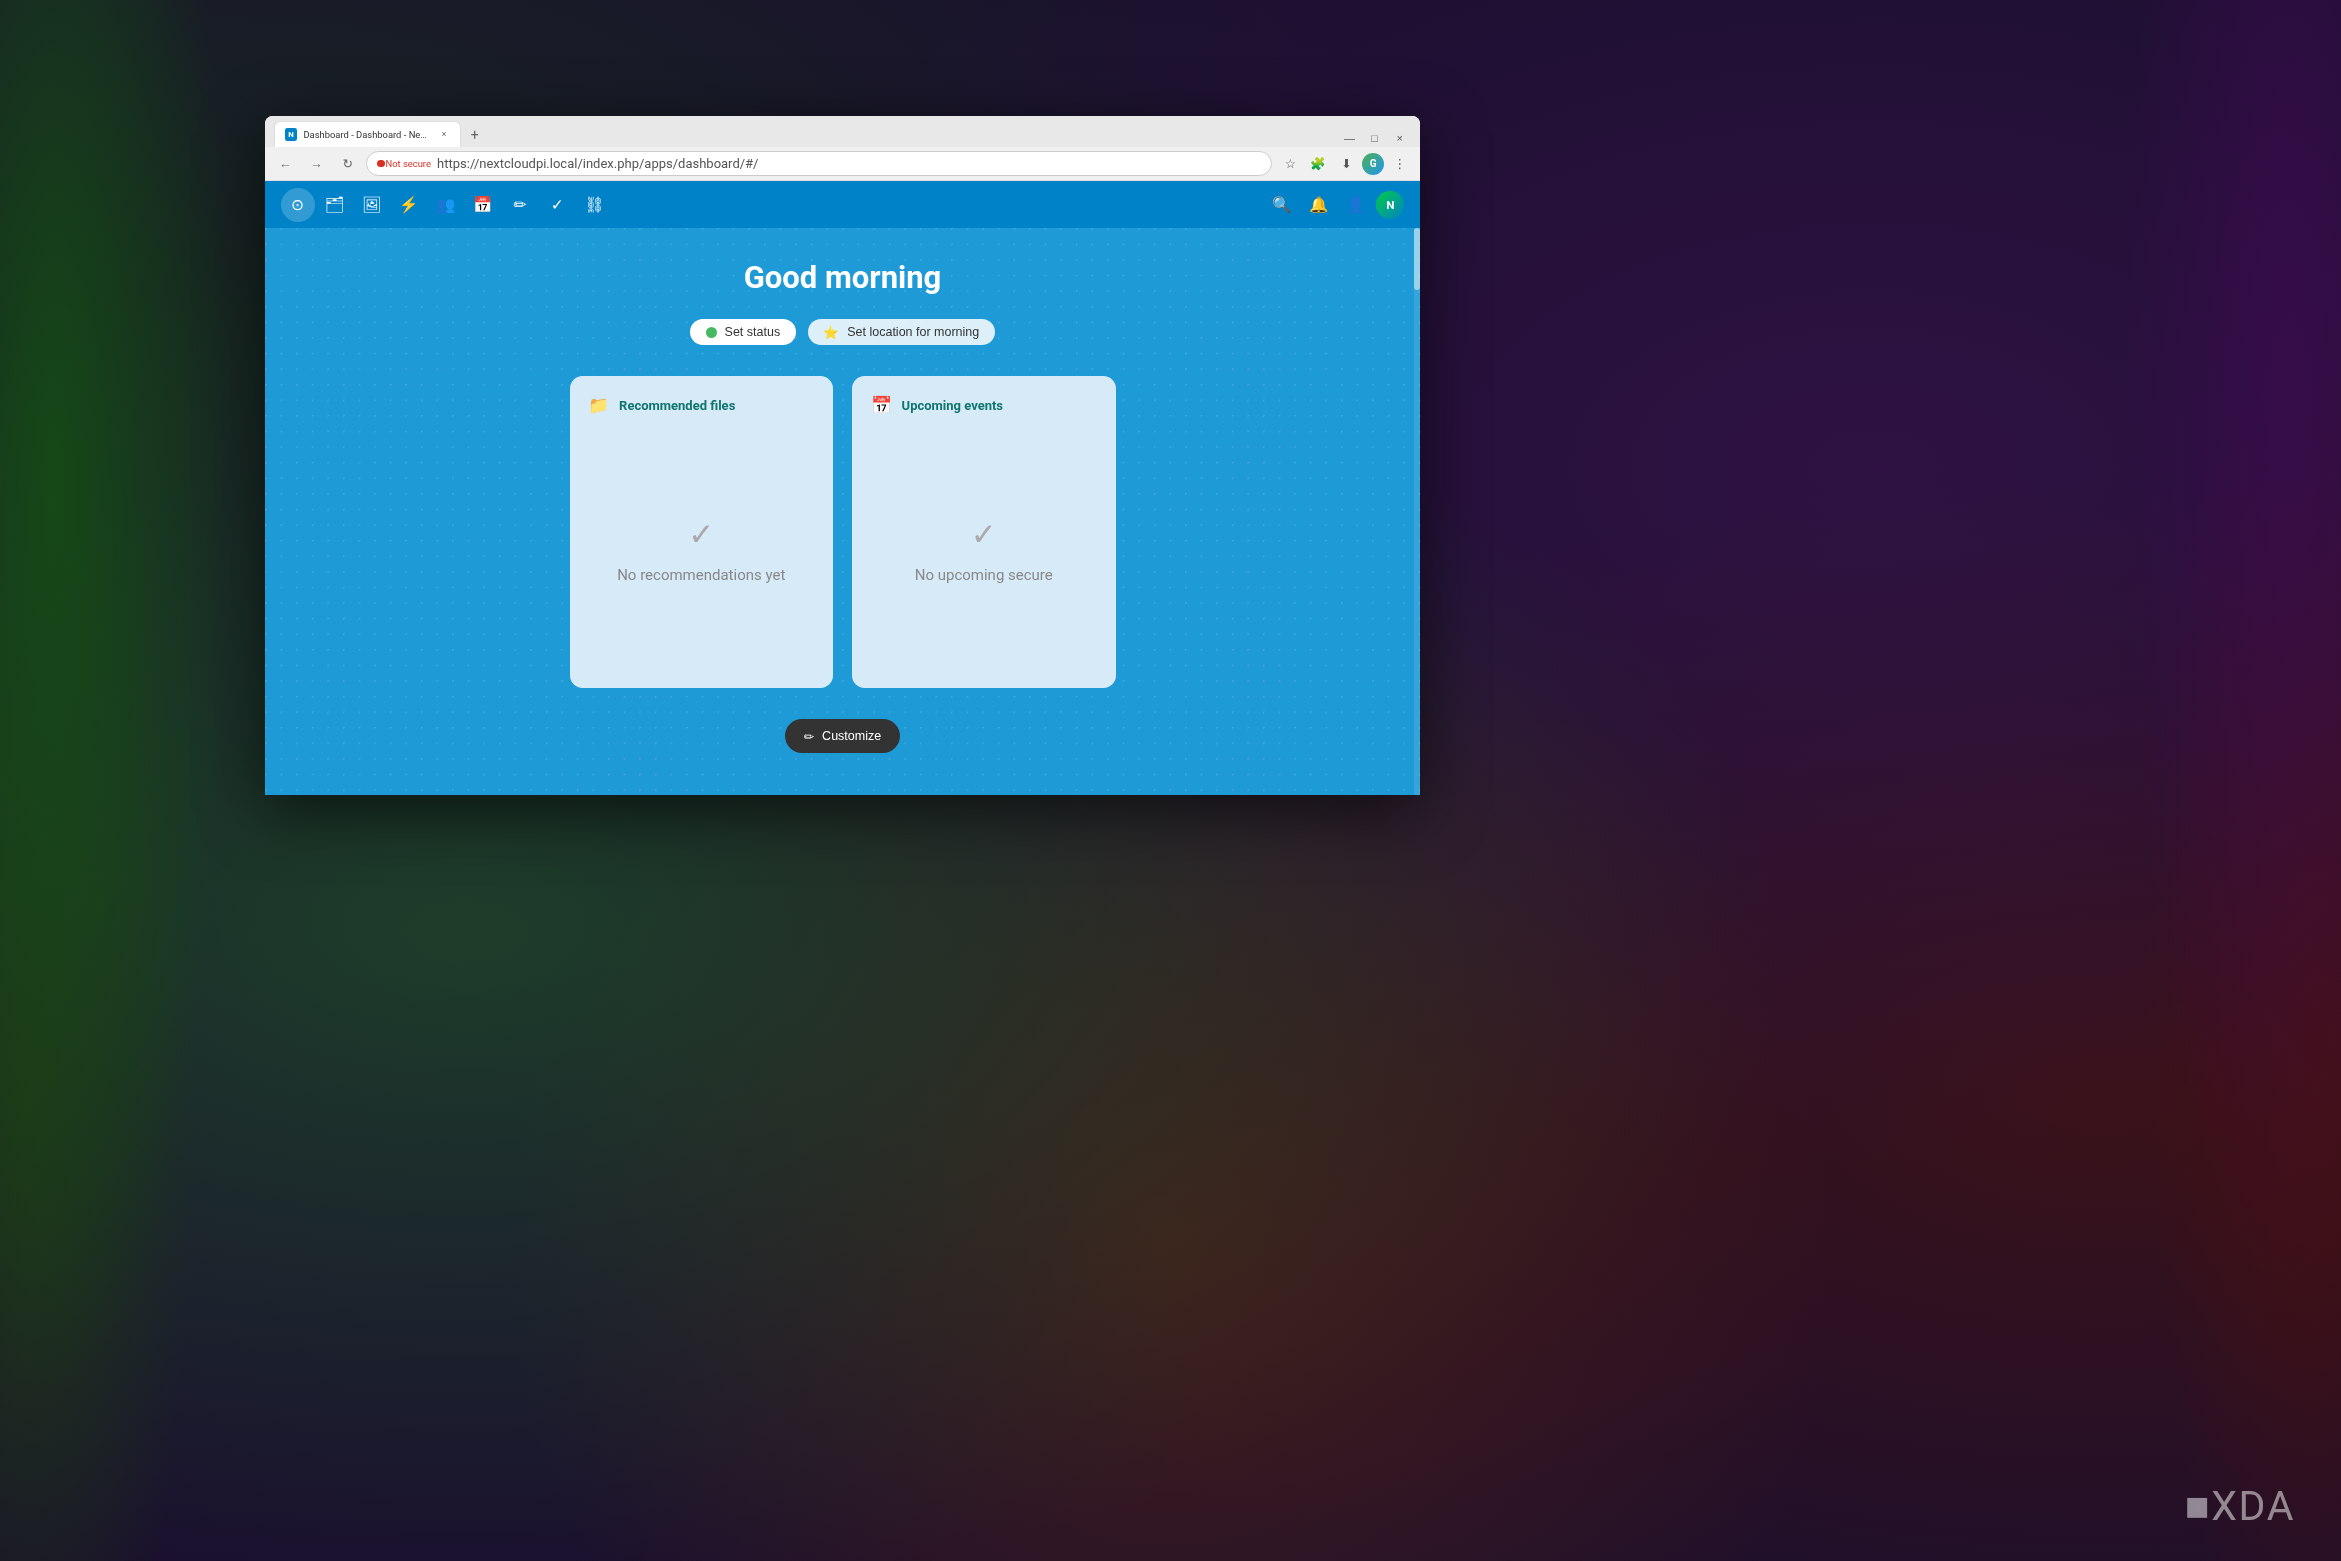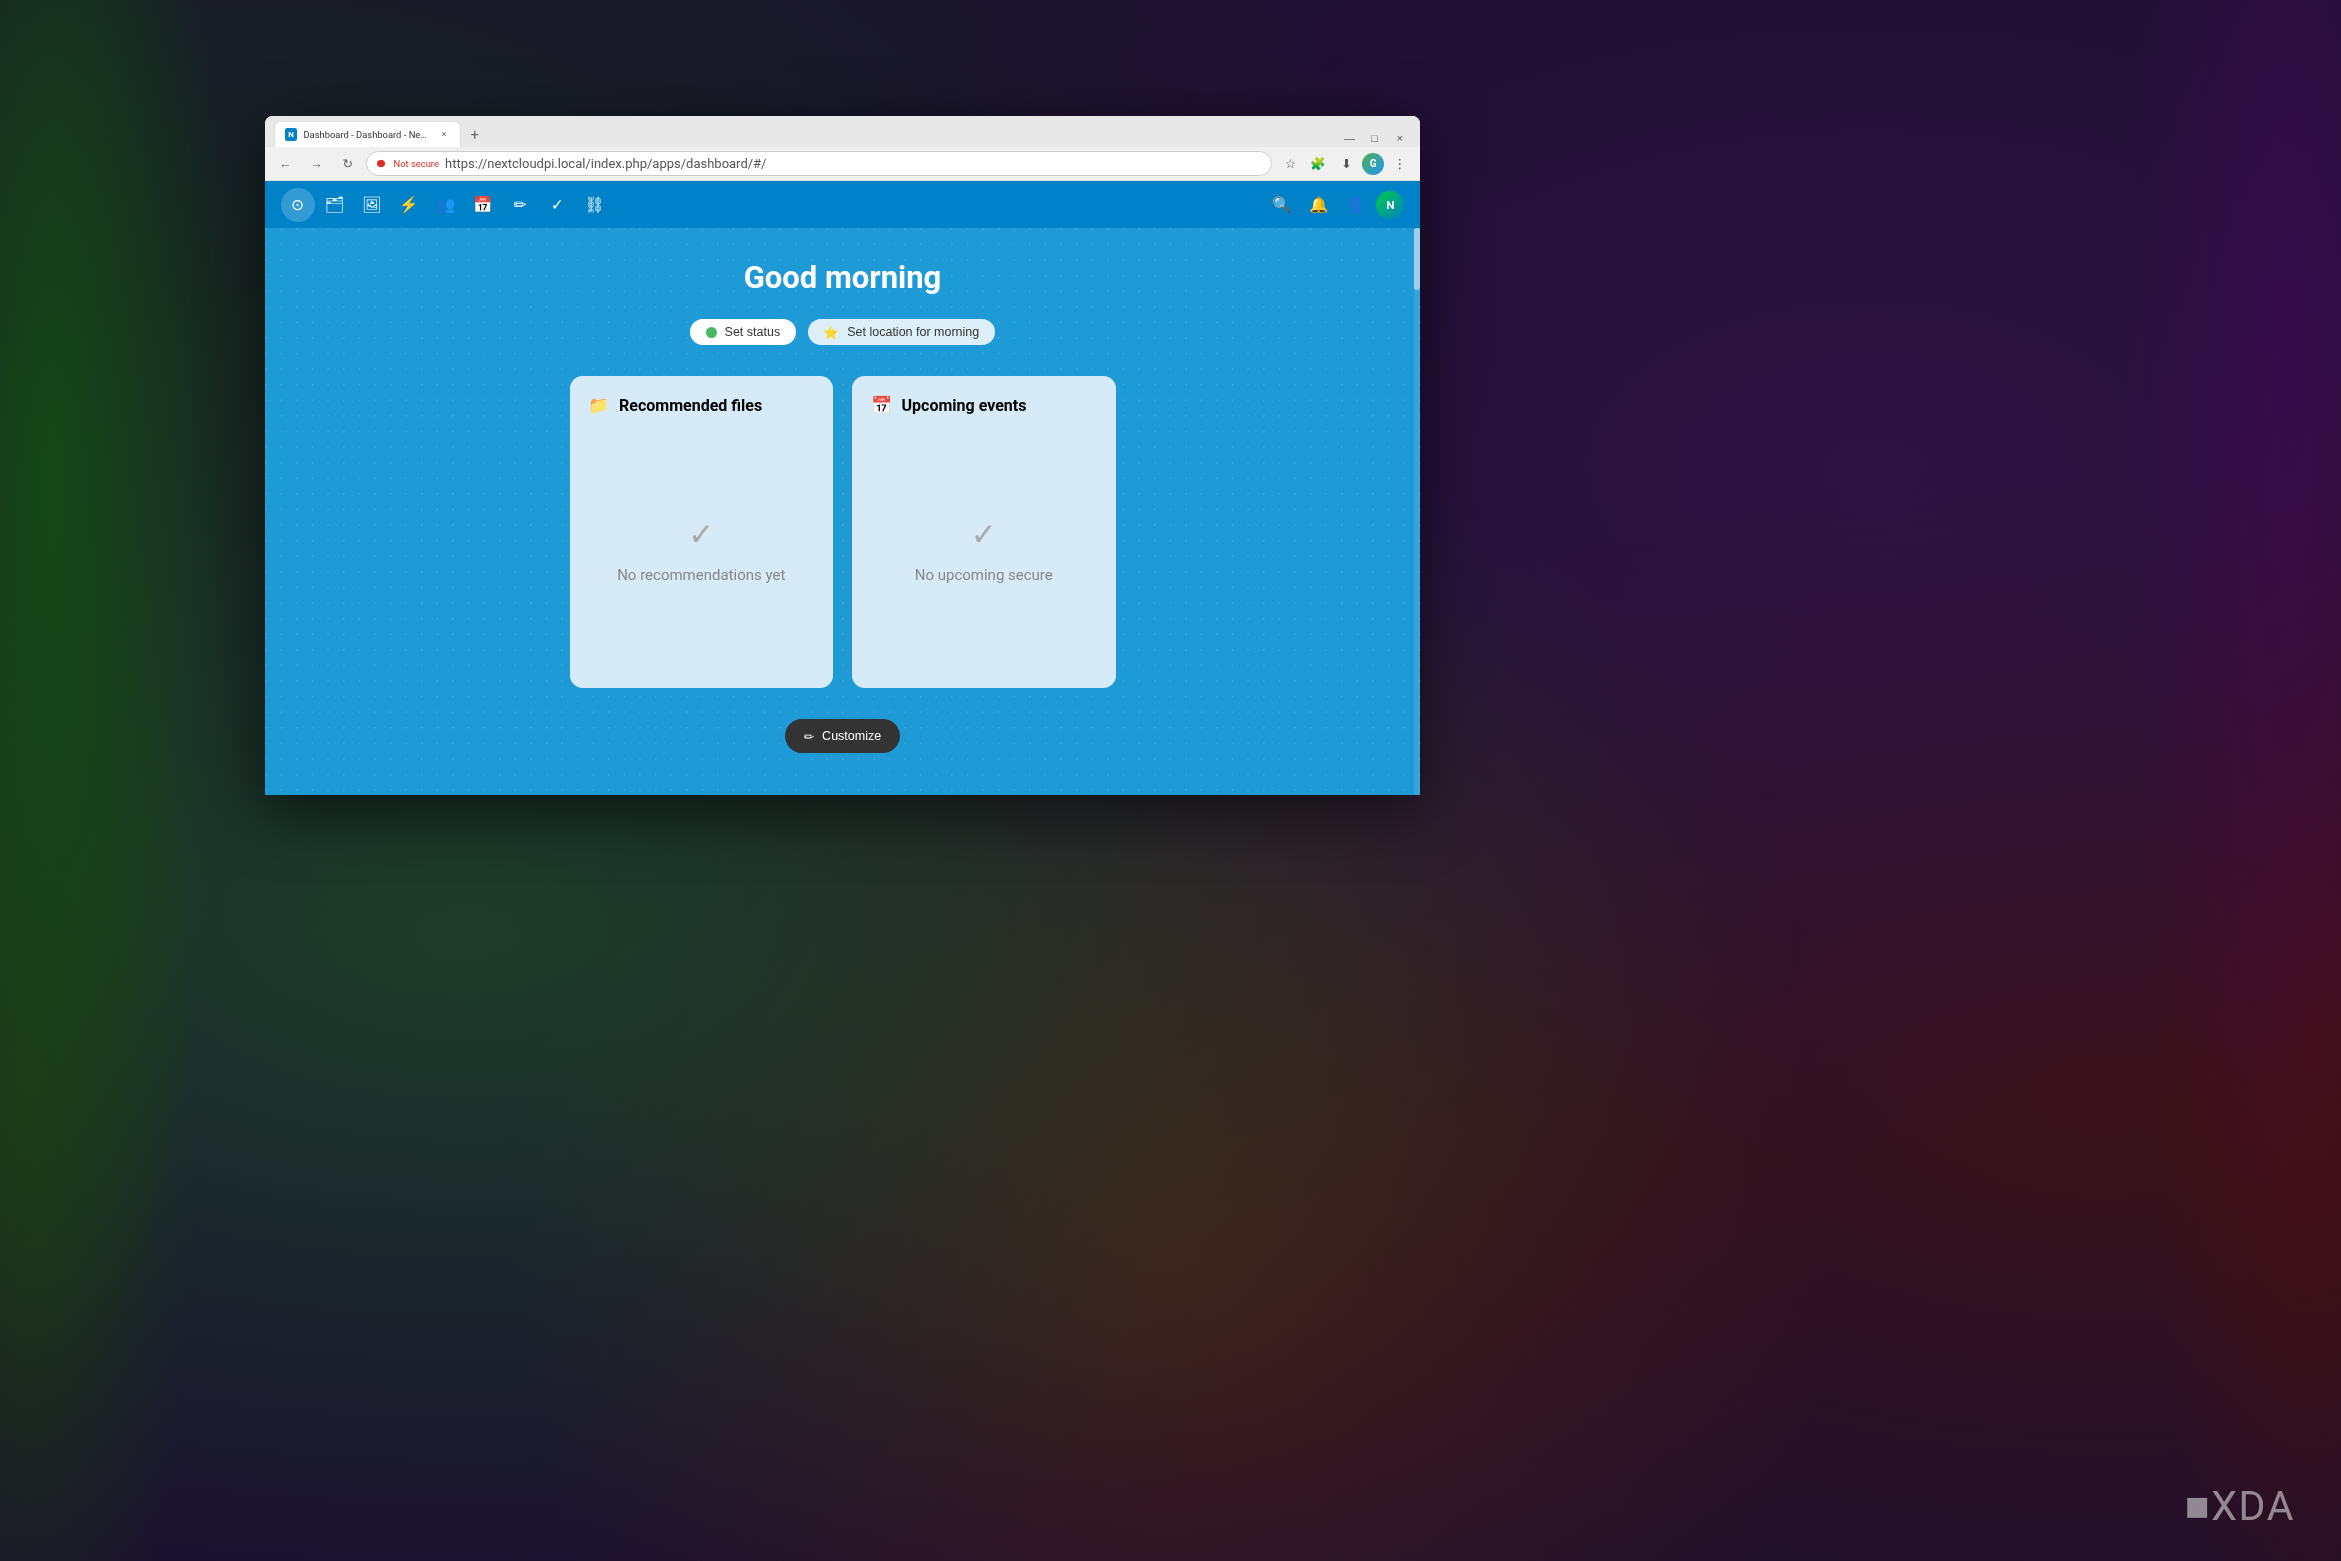--- a/index.html
+++ b/index.html
@@ -158,21 +158,21 @@
       display: flex;
       align-items: center;
       padding: 0 9.4px;
       gap: 6.2px;
       font-size: 10px;
     }
 
     .not-secure {
       display: flex;
       align-items: center;
-      gap: 9px;
+      gap: 1px;
       font-size: 9.4px;
       color: #d93025;
     }
 
     .not-secure-dot {
       width: 7.8px;
       height: 7.8px;
       border-radius: 50%;
       background: #d93025;
     }
@@ -404,23 +404,23 @@
       gap: 9.4px;
       margin-bottom: 15.6px;
     }
 
     .card-icon {
       font-size: 17px;
       color: #333;
     }
 
     .card-title {
-      font-size: 16px;
+      font-size: 13px;
       font-weight: 700;
-      color: #000000;
+      color: #0f766e;
     }
 
     .card-empty {
       flex: 1;
       display: flex;
       flex-direction: column;
       align-items: center;
       justify-content: center;
       gap: 12.5px;
     }

